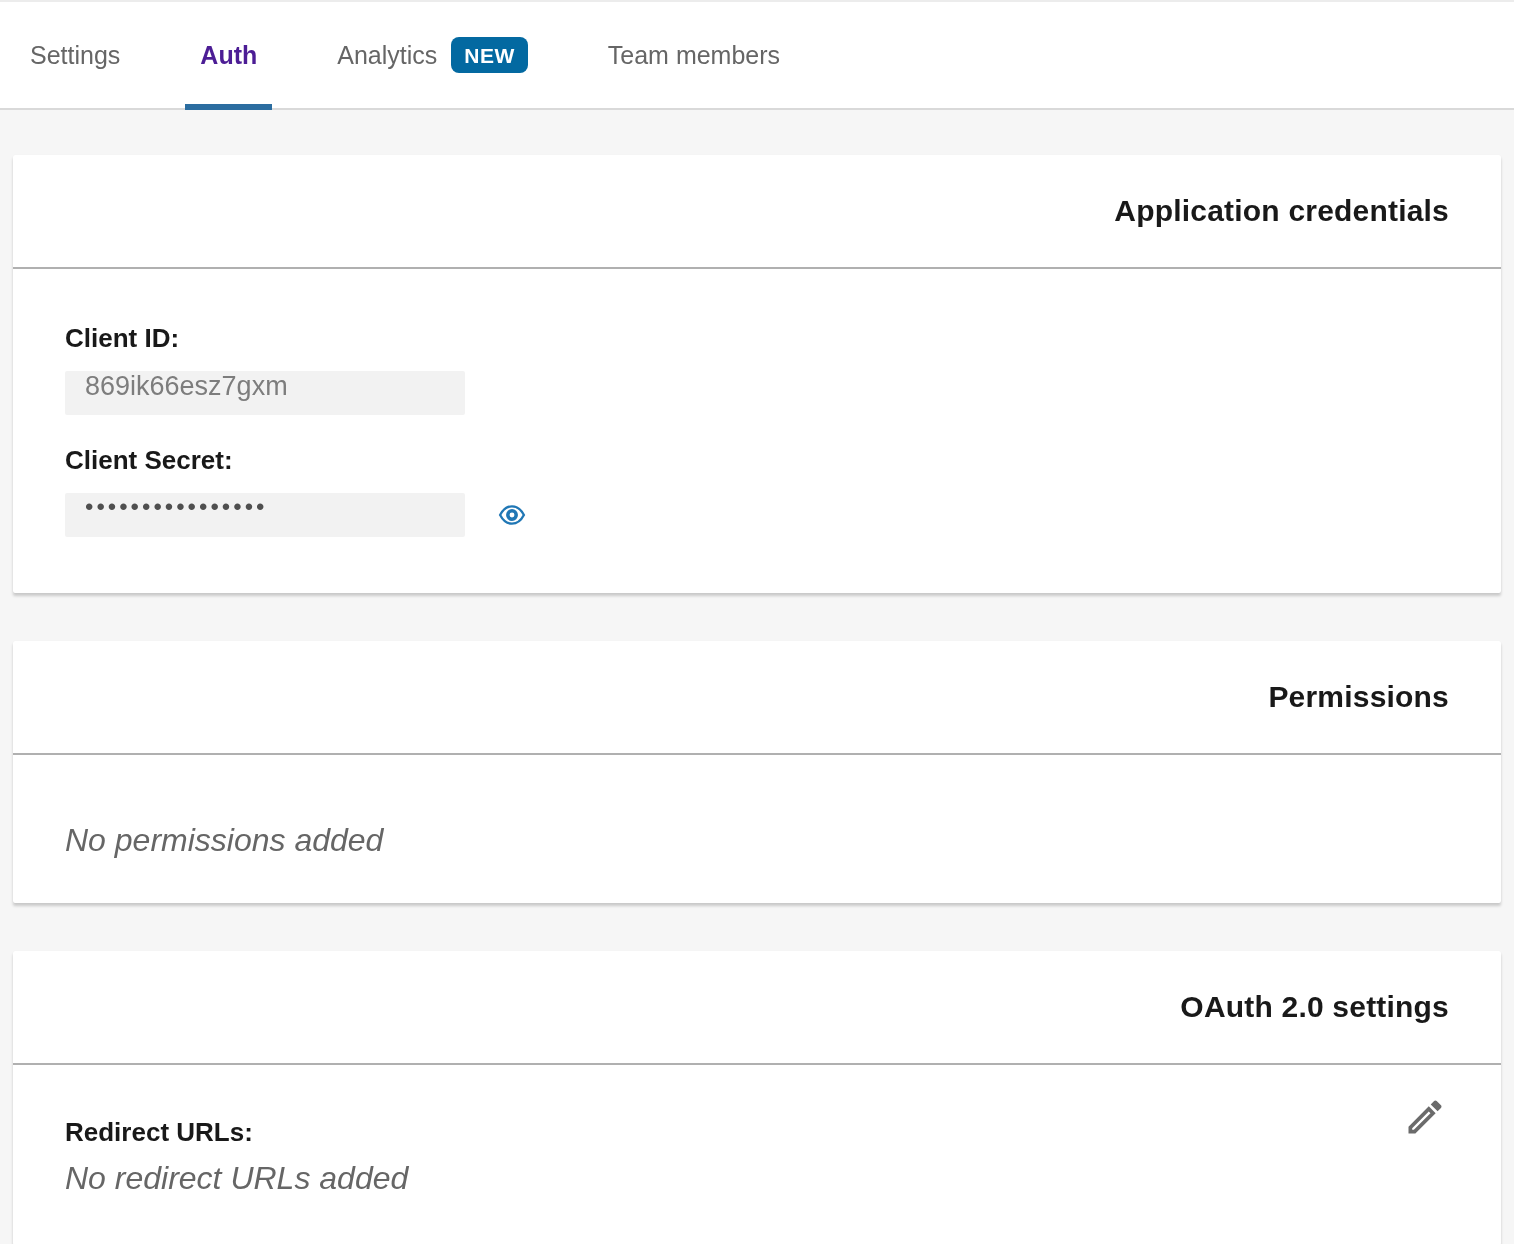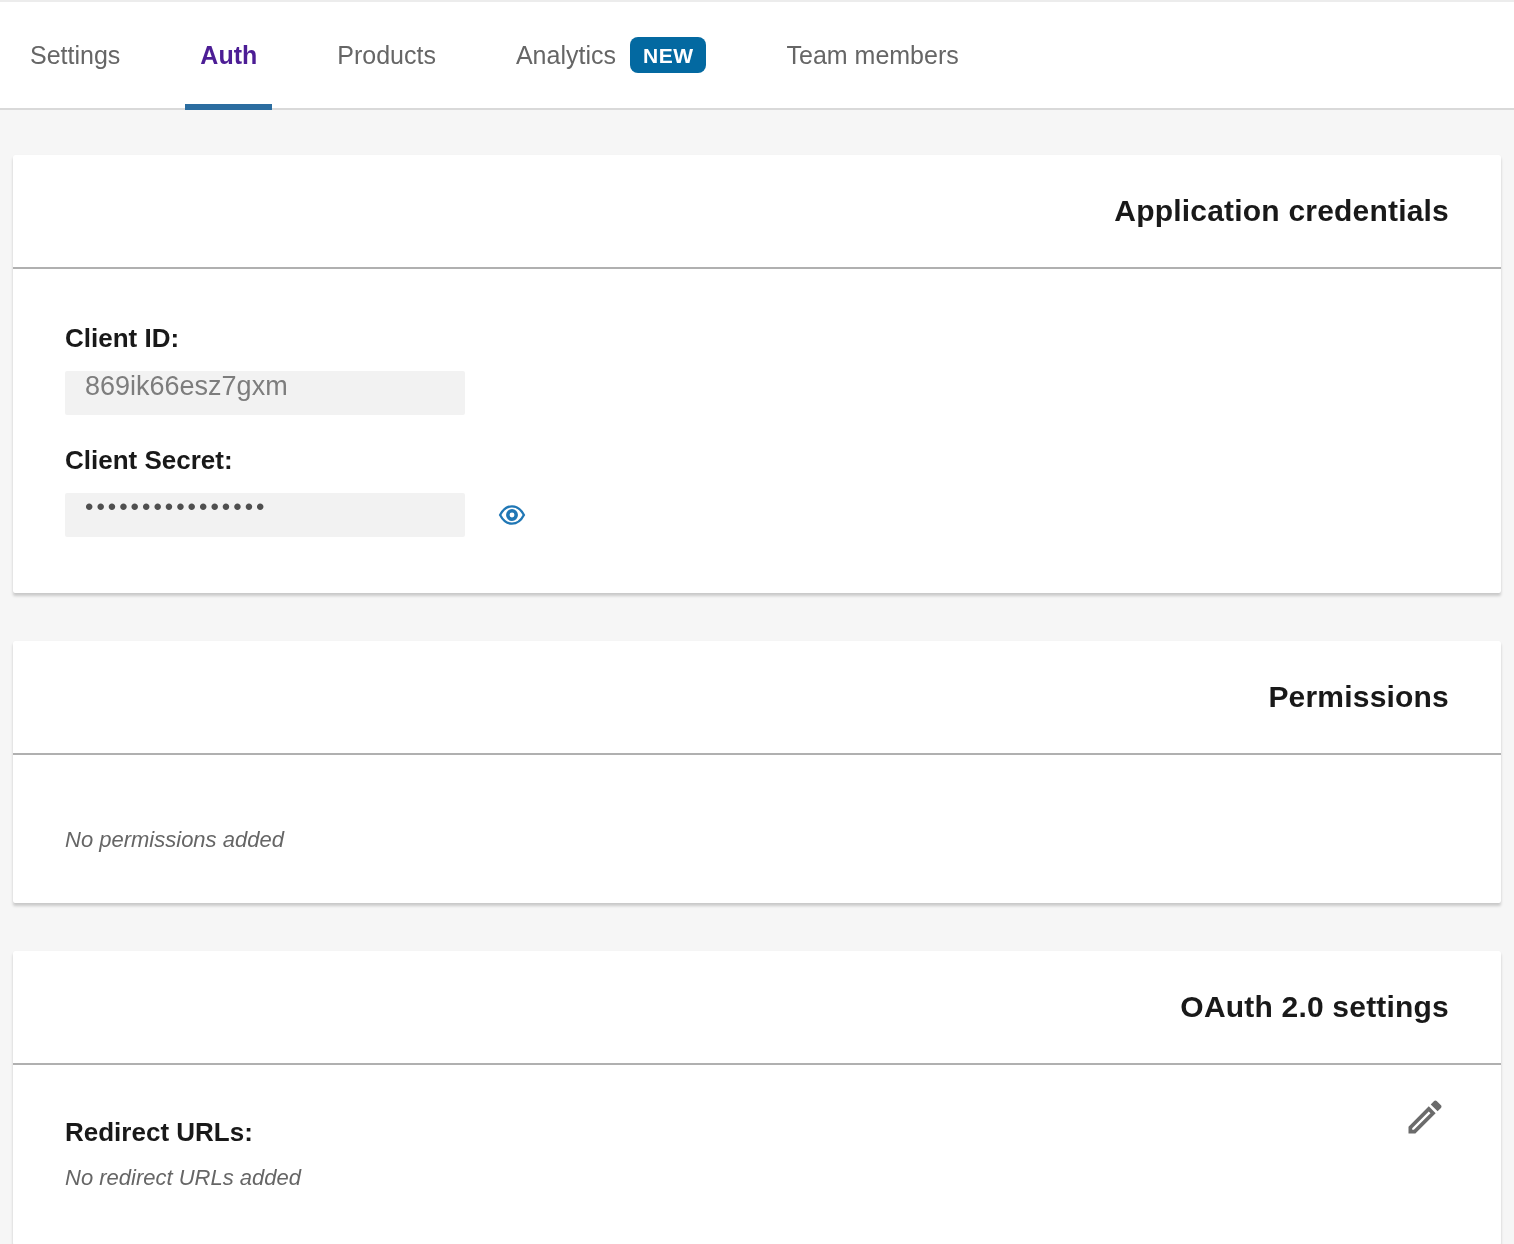--- a/index.html
+++ b/index.html
@@ -112,21 +112,21 @@
   .eye-btn {
     margin-left: 30px;
     display: flex;
     align-items: center;
     cursor: pointer;
     background: none; border: none; padding: 0;
   }
 
   .body-permissions { padding: 70px 52px 48px; }
   .empty-text {
-    font-size: 22px;
+    font-size: 32px;
     font-style: italic;
     color: #666666;
     line-height: 30px;
   }
 
   .body-oauth { position: relative; padding: 52px 52px 52px; }
   .body-oauth .field-label { margin-bottom: 16px; }
   .pencil-btn {
     position: absolute;
     top: 30px; right: 54px;
@@ -139,23 +139,20 @@
 <body>
 
 <div class="page">
 
   <nav class="tabbar">
     <div class="tab">
       <span class="tab-label">Settings</span>
     </div>
     <div class="tab active">
       <span class="tab-label">Auth</span>
-    </div>
-    <div class="tab">
-      <span class="tab-label">Products</span>
     </div>
     <div class="tab">
       <span class="tab-label">Analytics</span>
       <span class="badge">NEW</span>
     </div>
     <div class="tab">
       <span class="tab-label">Team members</span>
     </div>
   </nav>
 

